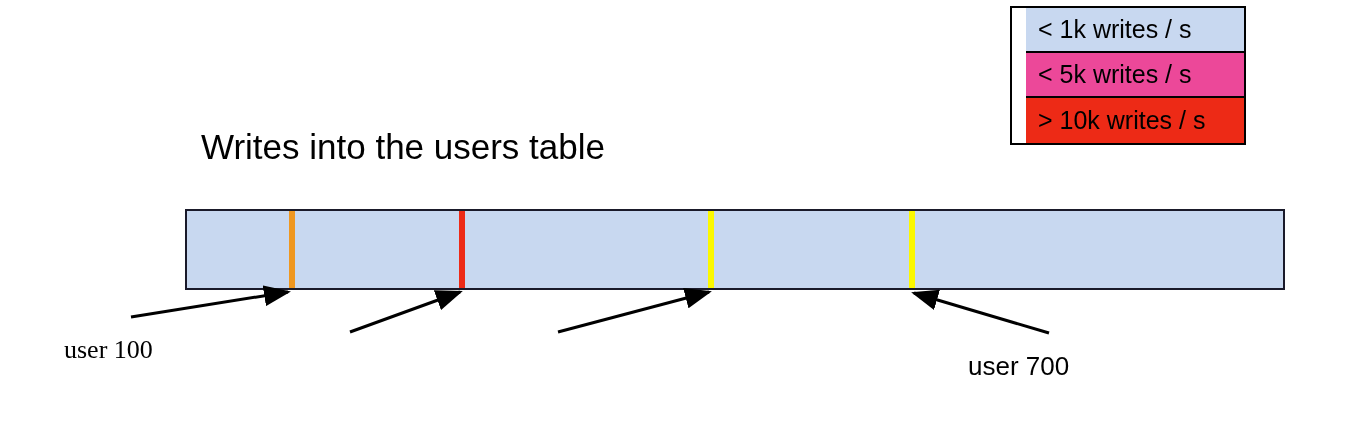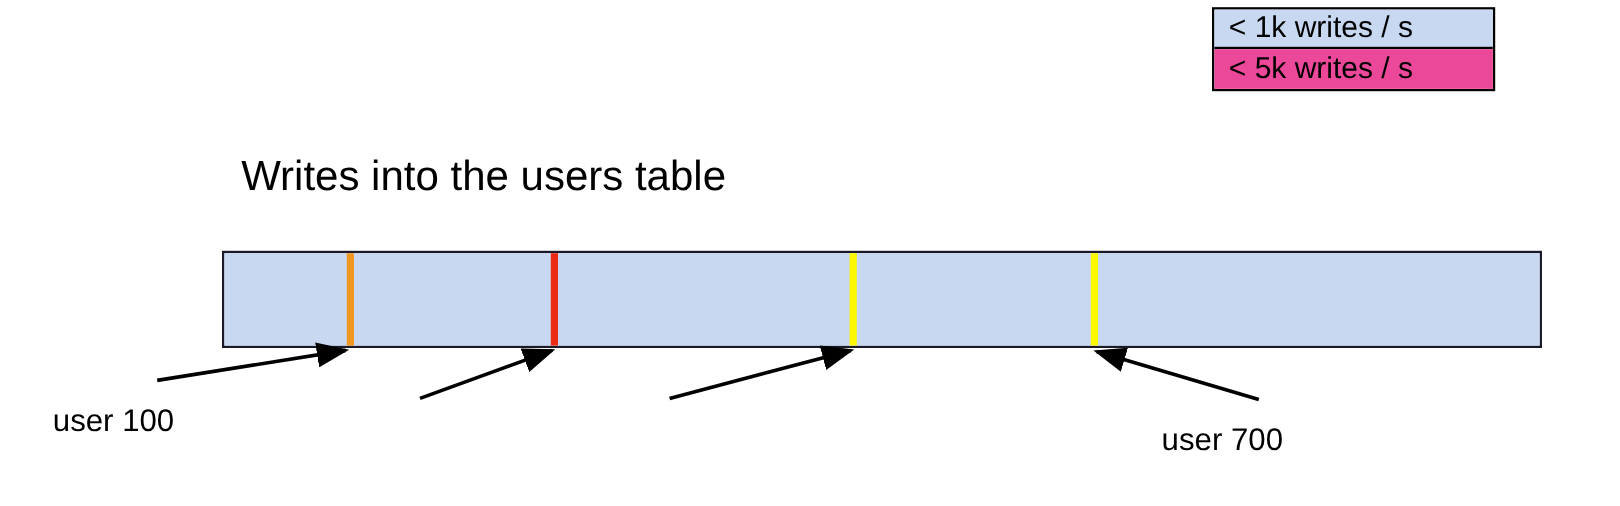--- a/index.html
+++ b/index.html
@@ -20,26 +20,27 @@
   
   #legend {
     position: absolute;
     left: 1010px;
     top: 6px;
     width: 236px;
     border: 2px solid #000000;
     box-sizing: border-box;
   }
   .legend-row {
-    height: 33px;
+    height: 45px;
     box-sizing: border-box;
     border-bottom: 2px solid #000000;
     display: flex;
     align-items: center;
     padding-left: 12px;
+    margin-left: 14px;
   }
   .legend-row:last-child { border-bottom: none; }
   .legend-label {
     font-size: 25px;
     line-height: 25px;
     letter-spacing: 0px;
     white-space: nowrap;
   }
 
   
@@ -93,20 +94,23 @@
 
 <div id="stage">
 
   <div id="legend">
     <div class="legend-row" style="background:#c8d8f0;">
       <span class="legend-label">&lt; 1k writes / s</span>
     </div>
     <div class="legend-row" style="background:#ec4899;">
       <span class="legend-label">&lt; 5k writes / s</span>
     </div>
+    <div class="legend-row" style="background:#ed2a16;">
+      <span class="legend-label">&gt; 10k writes / s</span>
+    </div>
   </div>
 
   <div id="chart-title">Writes into the users table</div>
 
   <div id="users-bar">
     <div class="bar-fill" style="background:#c8d8f0;"></div>
     <div class="bar-stripe" style="left:102px;background:#ef9720;"></div>
     <div class="bar-stripe" style="left:272px;background:#ed2a16;"></div>
     <div class="bar-stripe" style="left:521px;background:#fbf800;"></div>
     <div class="bar-stripe" style="left:722px;background:#fbf800;"></div>
@@ -117,16 +121,16 @@
       <marker id="arrowhead" markerWidth="9" markerHeight="7" refX="8" refY="3.5" orient="auto">
         <polygon points="0 0, 9 3.5, 0 7" fill="#000000"></polygon>
       </marker>
     </defs>
     <line x1="131" y1="317" x2="288" y2="292" stroke="#000000" stroke-width="3" marker-end="url(#arrowhead)"></line>
     <line x1="350" y1="332" x2="460" y2="292" stroke="#000000" stroke-width="3" marker-end="url(#arrowhead)"></line>
     <line x1="558" y1="332" x2="709" y2="292" stroke="#000000" stroke-width="3" marker-end="url(#arrowhead)"></line>
     <line x1="1049" y1="333" x2="914" y2="293" stroke="#000000" stroke-width="3" marker-end="url(#arrowhead)"></line>
   </svg>
 
-  <div class="axis-label" style="left:44px;top:336px;">user 100</div>
+  <div class="axis-label" style="left:64px;top:336px;font-family:Liberation Serif, serif;">user 100</div>
   <div class="axis-label" style="left:968px;top:352px;">user 700</div>
 
 </div>
 
 </body></html>

